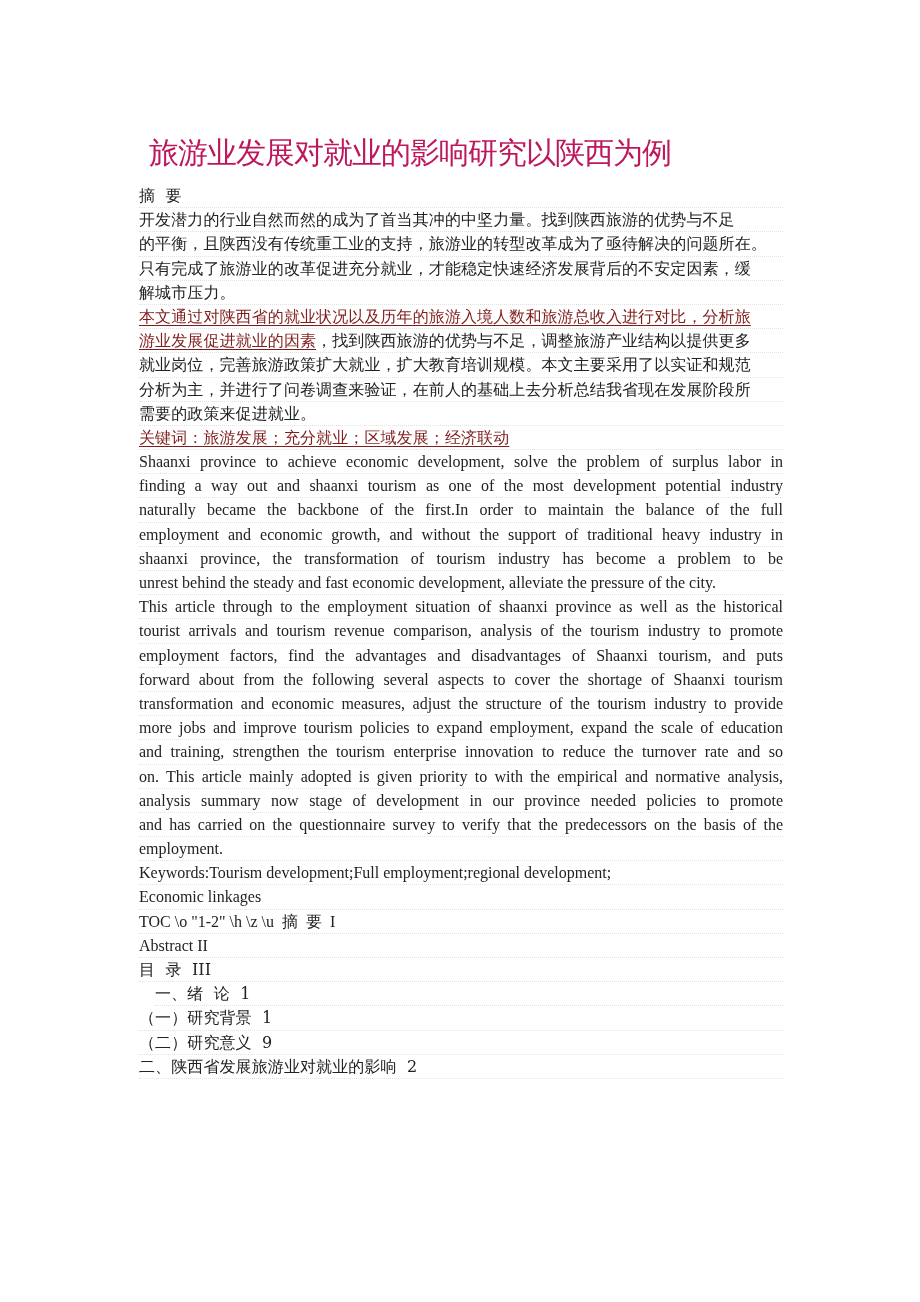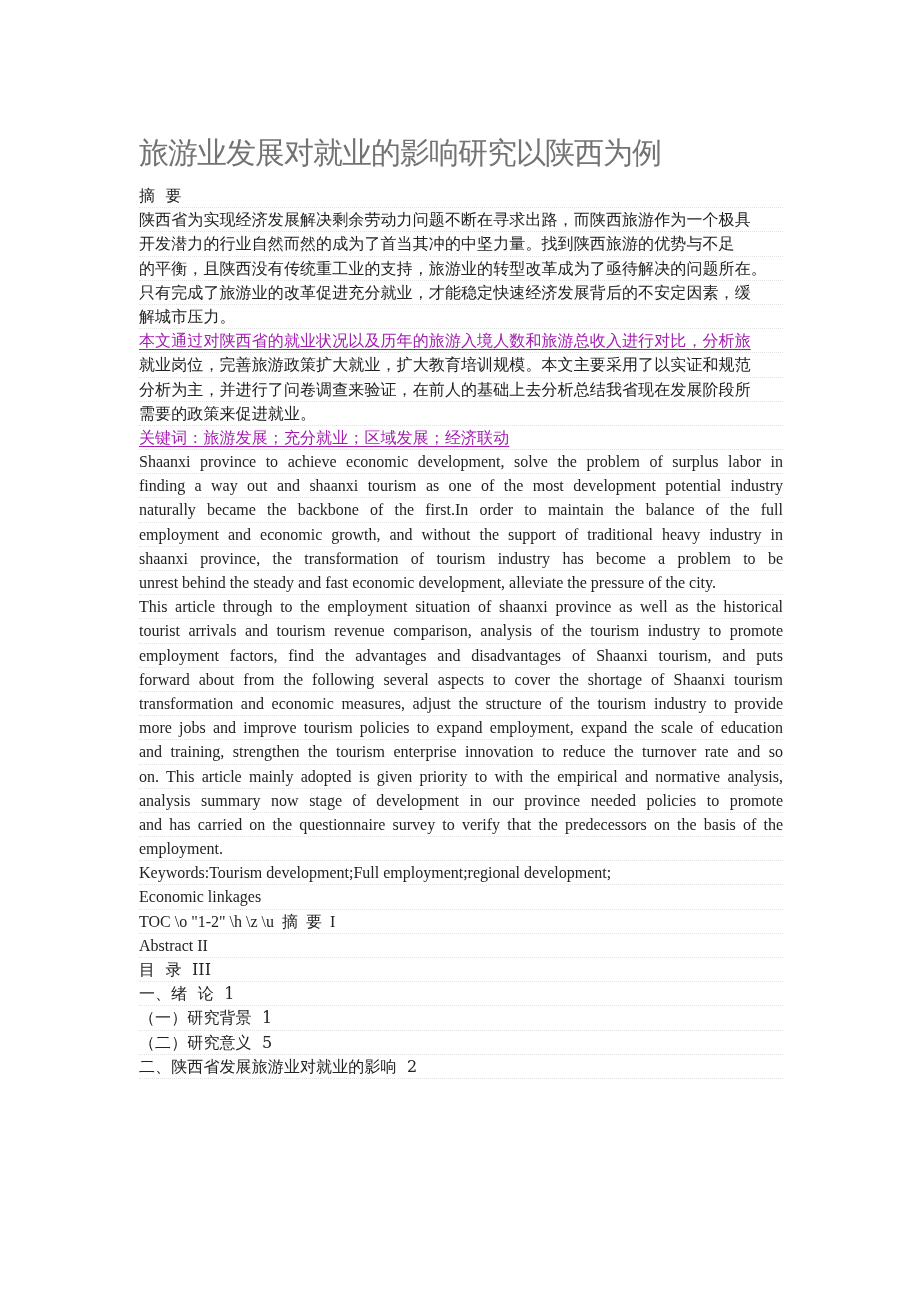--- a/index.html
+++ b/index.html
@@ -1,45 +1,45 @@
 <!DOCTYPE html>
 <html><head>
   <meta charset="utf-8">
   <style>
     html, body { margin: 0; padding: 0; background: #ffffff; }
     body { width: 920px; height: 1302px; position: relative; overflow: hidden; color: #222; }
     .page { position: absolute; left: 139px; top: 0; width: 644px; }
     .title {
-      position: absolute; top: 133px; left: 0; width: 644px;
+      position: absolute; top: 133px; left: 10px; width: 644px;
       font-family: "DejaVu Sans", sans-serif; font-size: 30px; line-height: 40px;
-      color: #737373; letter-spacing: -1px; white-space: nowrap;
+      color: #be185d; letter-spacing: -1px; white-space: nowrap;
     }
     .body-text { position: absolute; left: 0; width: 644px; font-family: "Liberation Serif", "DejaVu Serif", serif; font-size: 16px; line-height: 24.2px; color: #222; }
     .line { display: block; white-space: nowrap; overflow: hidden; border-bottom: 1px dotted #e2e2e2; height: 23.2px; }
     .just { text-align: justify; text-align-last: justify; }
     .cn { font-family: "DejaVu Serif", serif; font-size: 16px; letter-spacing: 0.1px; }
-    .red { color: #a21caf; text-decoration: underline; text-underline-offset: 3px; text-decoration-thickness: 1px; }
+    .red { color: #7f1d1d; text-decoration: underline; text-underline-offset: 3px; text-decoration-thickness: 1px; }
   </style>
 </head>
 <body>
 
 <div class="page">
   <div class="title">旅游业发展对就业的影响研究以陕西为例</div>
 
   <div class="body-text" style="top:184px;">
     <span class="line cn" style="white-space:pre;">摘  要</span>
-    <span class="line cn">陕西省为实现经济发展解决剩余劳动力问题不断在寻求出路，而陕西旅游作为一个极具</span>
     <span class="line cn">开发潜力的行业自然而然的成为了首当其冲的中坚力量。找到陕西旅游的优势与不足</span>
     <span class="line cn">的平衡，且陕西没有传统重工业的支持，旅游业的转型改革成为了亟待解决的问题所在。</span>
     <span class="line cn">只有完成了旅游业的改革促进充分就业，才能稳定快速经济发展背后的不安定因素，缓</span>
     <span class="line cn">解城市压力。</span>
 
     <span class="line cn">
       <span class="red">本文通过对陕西省的就业状况以及历年的旅游入境人数和旅游总收入进行对比，分析旅</span>
     </span>
+    <span class="line cn"><span class="red">游业发展促进就业的因素</span><span>，找到陕西旅游的优势与不足，调整旅游产业结构以提供更多</span></span>
     <span class="line cn">就业岗位，完善旅游政策扩大就业，扩大教育培训规模。本文主要采用了以实证和规范</span>
     <span class="line cn">分析为主，并进行了问卷调查来验证，在前人的基础上去分析总结我省现在发展阶段所</span>
     <span class="line cn">需要的政策来促进就业。</span>
 
     <span class="line cn"><span class="red">关键词：旅游发展；充分就业；区域发展；经济联动</span></span>
 
     <span class="line just">Shaanxi province to achieve economic development, solve the problem of surplus labor in</span>
     <span class="line just">finding a way out and shaanxi tourism as one of the most development potential industry</span>
     <span class="line just">naturally became the backbone of the first.In order to maintain the balance of the full</span>
     <span class="line just">employment and economic growth, and without the support of traditional heavy industry in</span>
@@ -57,18 +57,18 @@
     <span class="line just">analysis summary now stage of development in our province needed policies to promote</span>
     <span class="line just">and has carried on the questionnaire survey to verify that the predecessors on the basis of the</span>
     <span class="line">employment.</span>
 
     <span class="line">Keywords:Tourism development;Full employment;regional development;</span>
     <span class="line">Economic linkages</span>
 
     <span class="line" style="white-space:pre;">TOC \o "1-2" \h \z \u  摘  要  I</span>
     <span class="line">Abstract II</span>
     <span class="line cn" style="white-space:pre;">目  录  III</span>
-    <span class="line cn" style="white-space:pre;">一、绪  论  1</span>
+    <span class="line cn" style="white-space:pre;margin-left:16px;">一、绪  论  1</span>
     <span class="line cn" style="white-space:pre;">（一）研究背景  1</span>
-    <span class="line cn" style="white-space:pre;">（二）研究意义  5</span>
+    <span class="line cn" style="white-space:pre;">（二）研究意义  9</span>
     <span class="line cn" style="white-space:pre;">二、陕西省发展旅游业对就业的影响  2</span>
   </div>
 </div>
 
 </body></html>

